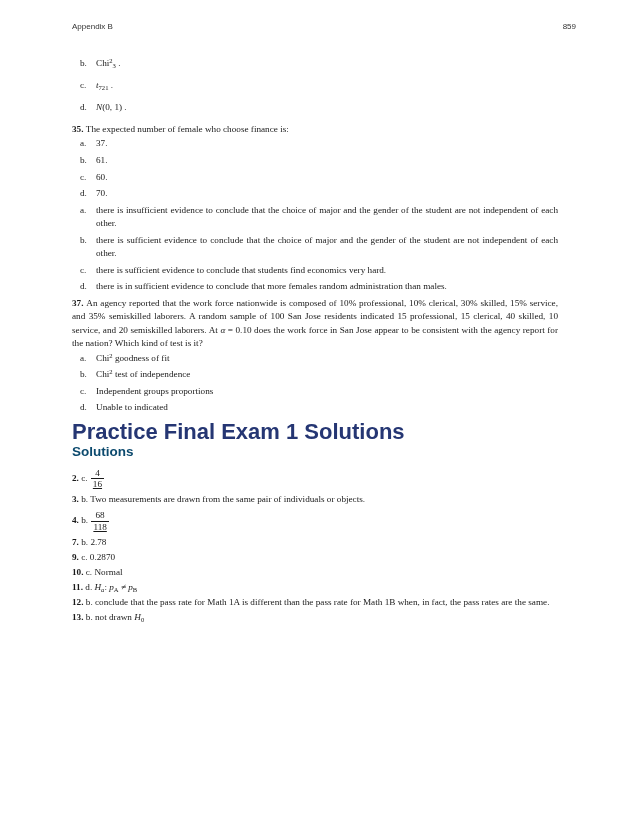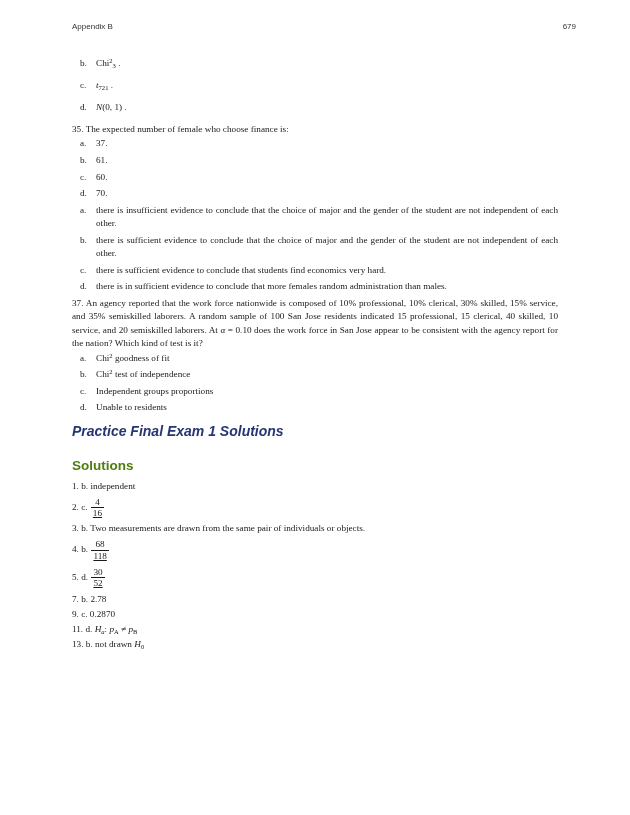--- a/index.html
+++ b/index.html
@@ -34,21 +34,21 @@
 
   
   .q-stem, .option-row, .solution-item {
     font-size: 9.2px;
     line-height: 13.4px;
   }
   .q-stem {
     margin: 3px 0 1px 0;
     text-align: justify;
   }
-  .q-num, .sol-num { font-weight: normal; }
+  .q-num, .sol-num { font-weight: bold; }
 
   .option-row {
     display: flex;
     padding-left: 8px;
     margin: 0 0 3.2px 0;
   }
   .option-letter {
     width: 16px;
     flex: 0 0 16px;
   }
@@ -75,25 +75,24 @@
   }
   .frac .num, .frac .den {
     display: block;
     padding: 0 2px;
   }
   .frac .den { border-top: 0.8px solid #1a1a1a; text-decoration: underline; }
 
   
   h1.section-title {
     font-family: "Liberation Sans", sans-serif;
-    font-size: 14px;
+    font-size: 22px;
     line-height: 21px;
     font-weight: bold;
-    margin: 6px 0 16px 0;
-    font-style: italic;
+    margin: 6px 0 2px 0;
   }
   h2.subsection-title {
     font-family: "Liberation Sans", sans-serif;
     font-size: 13.5px;
     line-height: 16px;
     font-weight: bold;
     margin: 0 0 6px 0;
   }
 
   .solution-item {
@@ -103,21 +102,21 @@
 
   .questions-area { margin-bottom: 0; }
 </style>
 </head>
 <body>
 
 <div class="page">
 
   <div class="running-header">
     <span>Appendix B</span>
-    <span class="pagenum">679</span>
+    <span class="pagenum">859</span>
   </div>
 
   <div id="orphan-options">
       <div class="option-row math-row">
         <span class="option-letter">b.</span>
         <span class="option-text"><span>Chi</span><sup>2</sup><sub>3</sub><span> .</span></span>
       </div>
       <div class="option-row math-row">
         <span class="option-letter">c.</span>
         <span class="option-text"><i>t</i><sub>721</sub><span> .</span></span>
@@ -175,33 +174,33 @@
         <div class="option-row">
           <span class="option-letter">b.</span>
           <span class="option-text"><span>Chi</span><sup>2</sup><span> test of independence</span></span>
         </div>
         <div class="option-row">
           <span class="option-letter">c.</span>
           <span class="option-text"><span>Independent groups proportions</span></span>
         </div>
         <div class="option-row">
           <span class="option-letter">d.</span>
-          <span class="option-text"><span>Unable to residents</span></span>
+          <span class="option-text"><span>Unable to indicated</span></span>
         </div>
       </div>
     </div>
 
   <h1 class="section-title" style="color: rgb(37, 54, 115);">Practice Final Exam 1 Solutions</h1>
-  <h2 class="subsection-title" style="color: #4d7c0f;">Solutions</h2>
+  <h2 class="subsection-title" style="color: #0c4a6e;">Solutions</h2>
 
   <div id="solutions">
-      <p class="solution-item"><span class="sol-num">1. </span><span>b. independent</span></p>
       <p class="solution-item"><span class="sol-num">2. </span><span>c. </span><span class="frac"><span class="num">4</span><span class="den">16</span></span></p>
       <p class="solution-item"><span class="sol-num">3. </span><span>b. Two measurements are drawn from the same pair of individuals or objects.</span></p>
       <p class="solution-item"><span class="sol-num">4. </span><span>b. </span><span class="frac"><span class="num">68</span><span class="den">118</span></span></p>
-      <p class="solution-item"><span class="sol-num">5. </span><span>d. </span><span class="frac"><span class="num">30</span><span class="den">52</span></span></p>
       <p class="solution-item"><span class="sol-num">7. </span><span>b. 2.78</span></p>
       <p class="solution-item"><span class="sol-num">9. </span><span>c. 0.2870</span></p>
+      <p class="solution-item"><span class="sol-num">10. </span><span>c. Normal</span></p>
       <p class="solution-item"><span class="sol-num">11. </span><span>d. </span><i>H</i><sub class="it">a</sub><span>: </span><i>p</i><sub>A</sub><span> ≠ </span><i>p</i><sub>B</sub></p>
+      <p class="solution-item"><span class="sol-num">12. </span><span>b. conclude that the pass rate for Math 1A is different than the pass rate for Math 1B when, in fact, the pass rates are the same.</span></p>
       <p class="solution-item"><span class="sol-num">13. </span><span>b. not drawn </span><i>H</i><sub>0</sub></p>
     </div>
 
 </div>
 
 </body></html>

